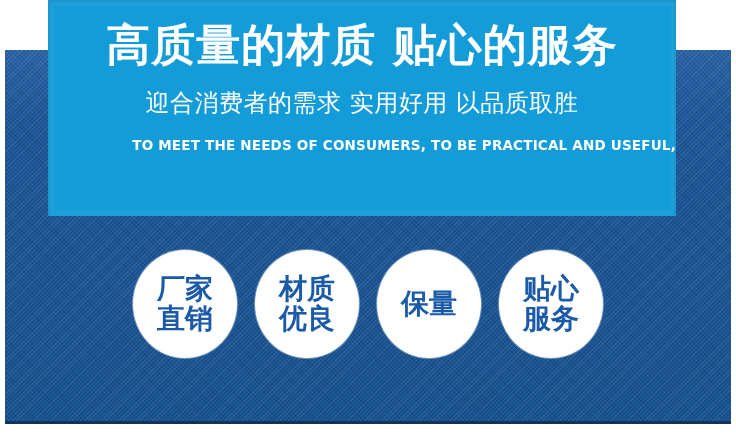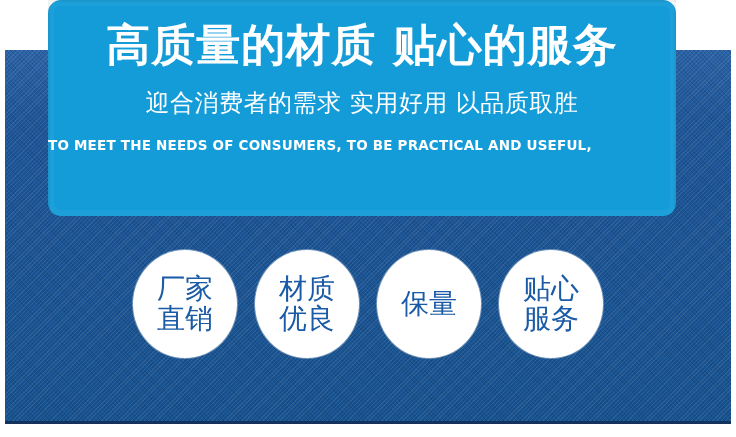--- a/index.html
+++ b/index.html
@@ -49,21 +49,20 @@
 
   
   .headline-panel {
     position: absolute;
     left: 48px;
     top: 0px;
     width: 628px;
     height: 216px;
     background: #139cd8;
     box-shadow: inset 0 0 0 6px rgba(255,255,255,0.045);
-    border-radius: 13px;
   }
   .panel-inner-edge {
     position: absolute;
     left: 0; top: 0; right: 0; bottom: 0;
     box-shadow: inset 7px 7px 0 -5px rgba(0,0,0,0.055),
                 inset -7px 0 0 -5px rgba(0,0,0,0.045);
     pointer-events: none;
   }
 
   .title-main {
@@ -90,21 +89,21 @@
     font-weight: 400;
     letter-spacing: 0.5px;
     line-height: 1.1;
     white-space: nowrap;
   }
   .title-sub-en {
     position: absolute;
     left: 0;
     top: 133px;
     width: 100%;
-    text-align: left;
+    text-align: right;
     color: #ffffff;
     font-size: 13.5px;
     font-weight: 600;
     letter-spacing: 0.2px;
     line-height: 1.85;
   }
   .title-sub-en span { display: block; }
 
   
   .circles {
@@ -122,21 +121,21 @@
     width: 104px;
     height: 108px;
     border-radius: 50%;
     background: #ffffff;
     display: flex;
     flex-direction: column;
     align-items: center;
     justify-content: center;
     color: #1a5aa6;
     font-size: 28px;
-    font-weight: 400;
+    font-weight: 700;
     line-height: 1.06;
     letter-spacing: 0px;
     box-shadow: 0 0 0 1px rgba(255,255,255,0.35);
   }
   .circle .ln { display: block; white-space: nowrap; }
 </style>
 </head>
 <body>
 
 <div id="stage">

